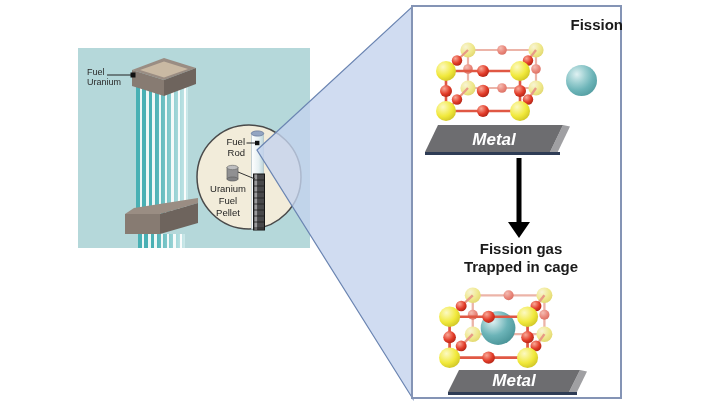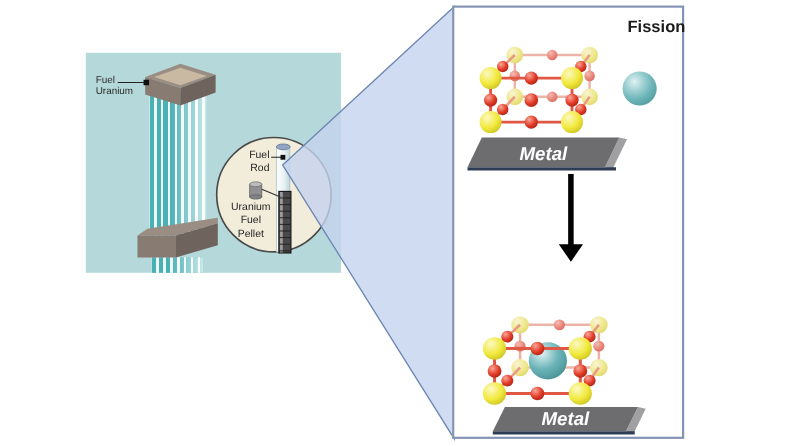--- a/index.html
+++ b/index.html
@@ -210,20 +210,24 @@
       <line x1="4" y1="30.5" x2="139" y2="30.5" style="stroke:var(--metal-shadow-navy)" stroke-width="3"></line>
       <polygon points="4,29 17,2 142,2 129,29" style="fill:var(--metal-gray)"></polygon>
     </svg>
     <div class="metal-top-text">Metal</div>
 
     <svg class="arrow-svg" width="36" height="82" viewBox="0 0 36 82">
       <rect x="15.5" y="0" width="5" height="66" style="fill:var(--arrow-black)"></rect>
       <polygon points="7,64 29,64 18,80" style="fill:var(--arrow-black)"></polygon>
     </svg>
 
+    <div class="trapped-label">
+      <span class="lbl-line">Fission gas</span>
+      <span class="lbl-line">Trapped in cage</span>
+    </div>
 
     <svg id="cage-bottom" class="cage-bottom" width="118" height="88" viewBox="0 0 112 86" preserveAspectRatio="none">
         <defs>
           <radialGradient id="cage-bottom-y" cx="0.35" cy="0.3" r="0.85">
             <stop offset="0" stop-color="#fcf9c2"></stop>
             <stop offset="0.55" stop-color="#f1e93c"></stop>
             <stop offset="1" stop-color="#c4b91e"></stop>
           </radialGradient>
         </defs>
         <defs>

